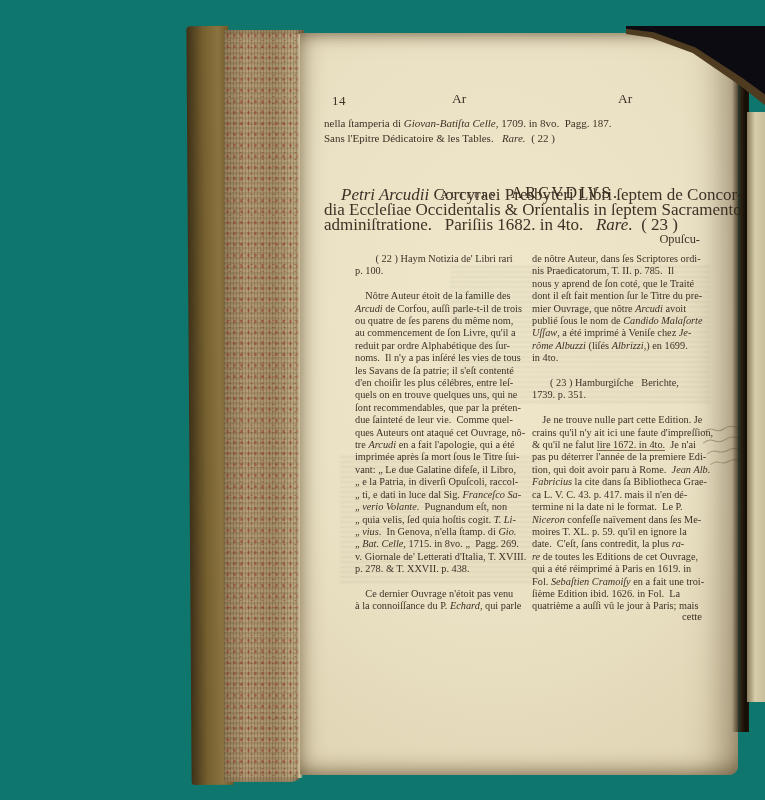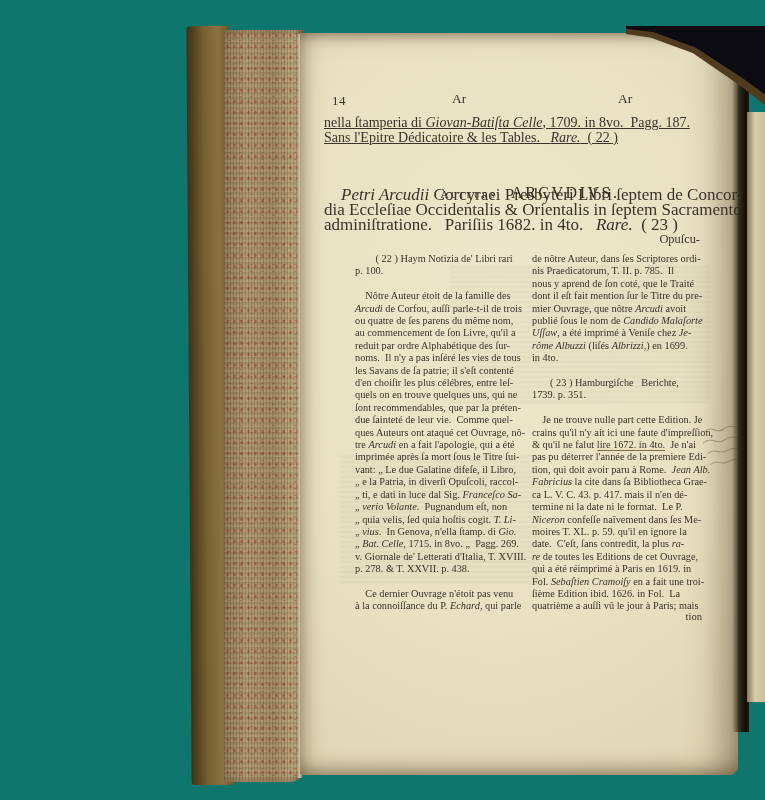--- a/index.html
+++ b/index.html
@@ -40,21 +40,21 @@
          background:#0b0b11;
          clip-path:polygon(0 0,100% 0,100% 76%,84% 58%,50% 24%,20% 7%,0 3%);}
   
   .ghost{position:absolute;filter:blur(1px);
          background-image:repeating-linear-gradient(0deg,rgba(108,108,78,.10) 0 2px,rgba(0,0,0,0) 2px 5px);}
   
   .page .abs{position:absolute;white-space:pre;color:#3c3226;}
   .header-num{left:32px;top:60px;font-size:13px;letter-spacing:.5px;}
   .header-ar1{left:152px;top:58px;font-size:13.5px;}
   .header-ar2{left:318px;top:58px;font-size:13.5px;}
-  .intro{left:24px;top:83px;font-size:14px;line-height:14.8px;width:388px;text-decoration:underline;}
+  .intro{left:24px;top:83px;font-size:11px;line-height:14.8px;width:388px;}
   .heading{left:24px;top:133px;width:388px;text-align:center;color:#35291c;white-space:pre;position:absolute;}
   .heading .w1{font-size:11px;letter-spacing:2.5px;font-variant:small-caps;}
   .heading .w2{font-size:16px;letter-spacing:2.5px;margin-left:14px;}
   .entry{left:24px;top:155px;font-size:17px;line-height:14.8px;width:388px;}
   .catchword-top{right:38px;top:199px;font-size:12.4px;}
   .fn{font-size:10.3px;line-height:12.4px;color:#493d2e;}
   .fn-left{left:27px;top:220px;width:212px;margin-left:28px;}
   .fn-right{left:232px;top:220px;width:206px;}
   .catchword-bottom{right:36px;top:578px;font-size:10.6px;color:#493d2e;}
   .line{white-space:pre;}
@@ -86,21 +86,21 @@
       <span class="w1">Auteurs</span><span class="w2">ARCVDIVS.</span>
     </div>
 
     <div class="abs entry"><div class="line">    <i>Petri Arcudii</i> Corcyraei Presbyteri Libri ſeptem de Concor-</div><div class="line">dia Eccleſiae Occidentalis &amp; Orientalis in ſeptem Sacramentorum</div><div class="line">adminiſtratione.   Pariſiis 1682. in 4to.   <i>Rare.</i>  ( 23 )</div></div>
 
     <div class="abs catchword-top">Opuſcu-</div>
 
     <div class="abs fn fn-left"><div class="line">        ( 22 ) Haym Notizia de' Libri rari</div><div class="line">p. 100.</div><div class="line gap"></div><div class="line">    Nôtre Auteur étoit de la famille des</div><div class="line"><i>Arcudi</i> de Corfou, auſſi parle-t-il de trois</div><div class="line">ou quatre de ſes parens du même nom,</div><div class="line">au commencement de ſon Livre, qu'il a</div><div class="line">reduit par ordre Alphabétique des ſur-</div><div class="line">noms.  Il n'y a pas inſéré les vies de tous</div><div class="line">les Savans de ſa patrie; il s'eſt contenté</div><div class="line">d'en choiſir les plus célébres, entre leſ-</div><div class="line">quels on en trouve quelques uns, qui ne</div><div class="line">ſont recommendables, que par la préten-</div><div class="line">due ſainteté de leur vie.  Comme quel-</div><div class="line">ques Auteurs ont ataqué cet Ouvrage, nô-</div><div class="line">tre <i>Arcudi</i> en a fait l'apologie, qui a été</div><div class="line">imprimée après ſa mort ſous le Titre ſui-</div><div class="line">vant: „ Le due Galatine difeſe, il Libro,</div><div class="line">„ e la Patria, in diverſi Opuſcoli, raccol-</div><div class="line">„ ti, e dati in luce dal Sig. <i>Franceſco Sa-</i></div><div class="line">„ <i>verio Volante</i>.  Pugnandum eſt, non</div><div class="line">„ quia velis, ſed quia hoſtis cogit. <i>T. Li-</i></div><div class="line">„ <i>vius</i>.  In Genova, n'ella ſtamp. di <i>Gio.</i></div><div class="line">„ <i>Bat. Celle</i>, 1715. in 8vo. „  Pagg. 269.</div><div class="line">v. Giornale de' Letterati d'Italia, T. XVIII.</div><div class="line">p. 278. &amp; T. XXVII. p. 438.</div><div class="line gap"></div><div class="line">    Ce dernier Ouvrage n'étoit pas venu</div><div class="line">à la connoiſſance du P. <i>Echard</i>, qui parle</div></div>
     <div class="abs fn fn-right"><div class="line">de nôtre Auteur, dans ſes Scriptores ordi-</div><div class="line">nis Praedicatorum, T. II. p. 785.  Il</div><div class="line">nous y aprend de ſon coté, que le Traité</div><div class="line">dont il eſt fait mention ſur le Titre du pre-</div><div class="line">mier Ouvrage, que nôtre <i>Arcudi</i> avoit</div><div class="line">publié ſous le nom de <i>Candido Malaſorte</i></div><div class="line"><i>Uſſaw</i>, a été imprimé à Veniſe chez <i>Je-</i></div><div class="line"><i>rôme Albuzzi</i> (liſés <i>Albrizzi</i>,) en 1699.</div><div class="line">in 4to.</div><div class="line gap"></div><div class="line">       ( 23 ) Hamburgiſche   Berichte,</div><div class="line">1739. p. 351.</div><div class="line gap"></div><div class="line">    Je ne trouve nulle part cette Edition. Je</div><div class="line">crains qu'il n'y ait ici une faute d'impreſſion,</div><div class="line">&amp; qu'il ne falut <u>lire 1672. in 4to.</u>  Je n'ai</div><div class="line">pas pu déterrer l'année de la premiere Edi-</div><div class="line">tion, qui doit avoir paru à Rome.  <i>Jean Alb.</i></div><div class="line"><i>Fabricius</i> la cite dans ſa Bibliotheca Grae-</div><div class="line">ca L. V. C. 43. p. 417. mais il n'en dé-</div><div class="line">termine ni la date ni le format.  Le P.</div><div class="line"><i>Niceron</i> confeſſe naïvement dans ſes Me-</div><div class="line">moires T. XL. p. 59. qu'il en ignore la</div><div class="line">date.  C'eſt, ſans contredit, la plus <i>ra-</i></div><div class="line"><i>re</i> de toutes les Editions de cet Ouvrage,</div><div class="line">qui a été réimprimé à Paris en 1619. in</div><div class="line">Fol. <i>Sebaſtien Cramoiſy</i> en a fait une troi-</div><div class="line">ſième Edition ibid. 1626. in Fol.  La</div><div class="line">quatrième a auſſi vû le jour à Paris; mais</div></div>
 
-    <div class="abs catchword-bottom">tion</div>
+    <div class="abs catchword-bottom">cette</div>
 
     <svg class="margin-note" viewBox="0 0 60 52">
       <g fill="none" stroke="#6b5a3f" stroke-width="1" opacity="0.65" stroke-linecap="round">
         <path d="M4 8 q5 -4 10 -1 t10 0 t10 -1 t12 1 M50 7 l6 -1"></path>
         <path d="M2 19 q6 -4 11 -1 t11 0 t11 -1 t10 1"></path>
         <path d="M5 30 q5 -3 10 -1 t10 0 t11 -1 t9 1"></path>
         <path d="M7 41 q5 -3 9 -1 t9 0 t9 -1"></path>
       </g>
     </svg>
   </div>

